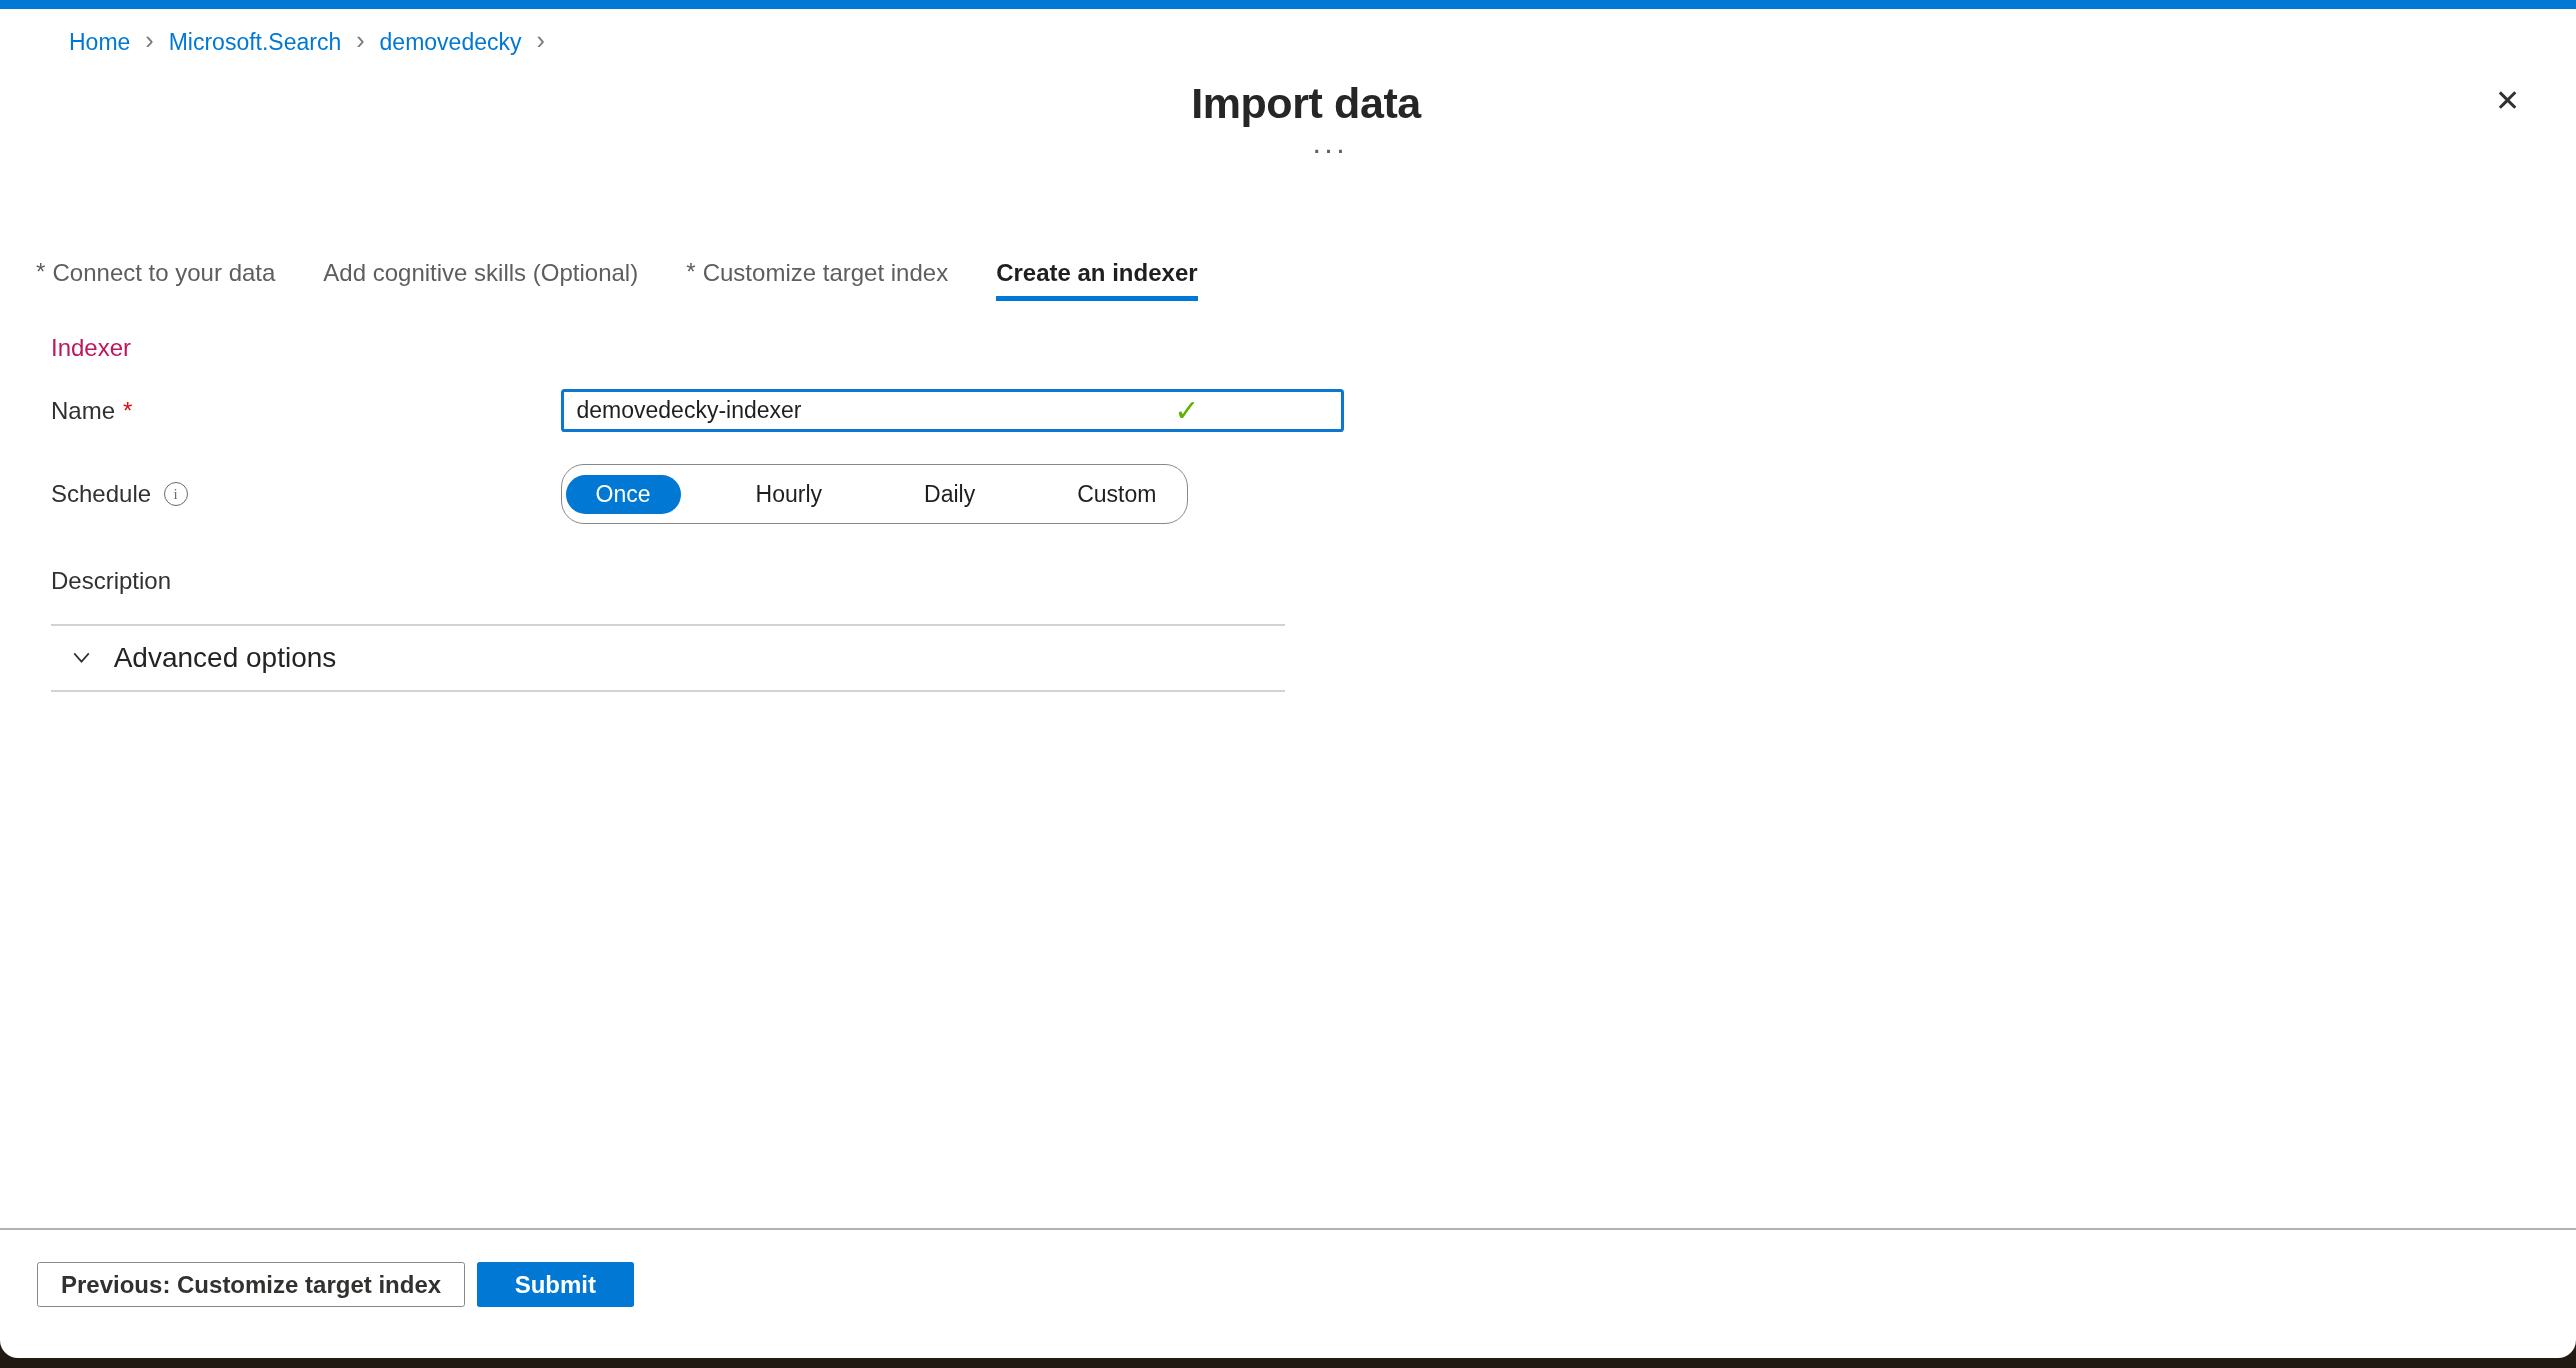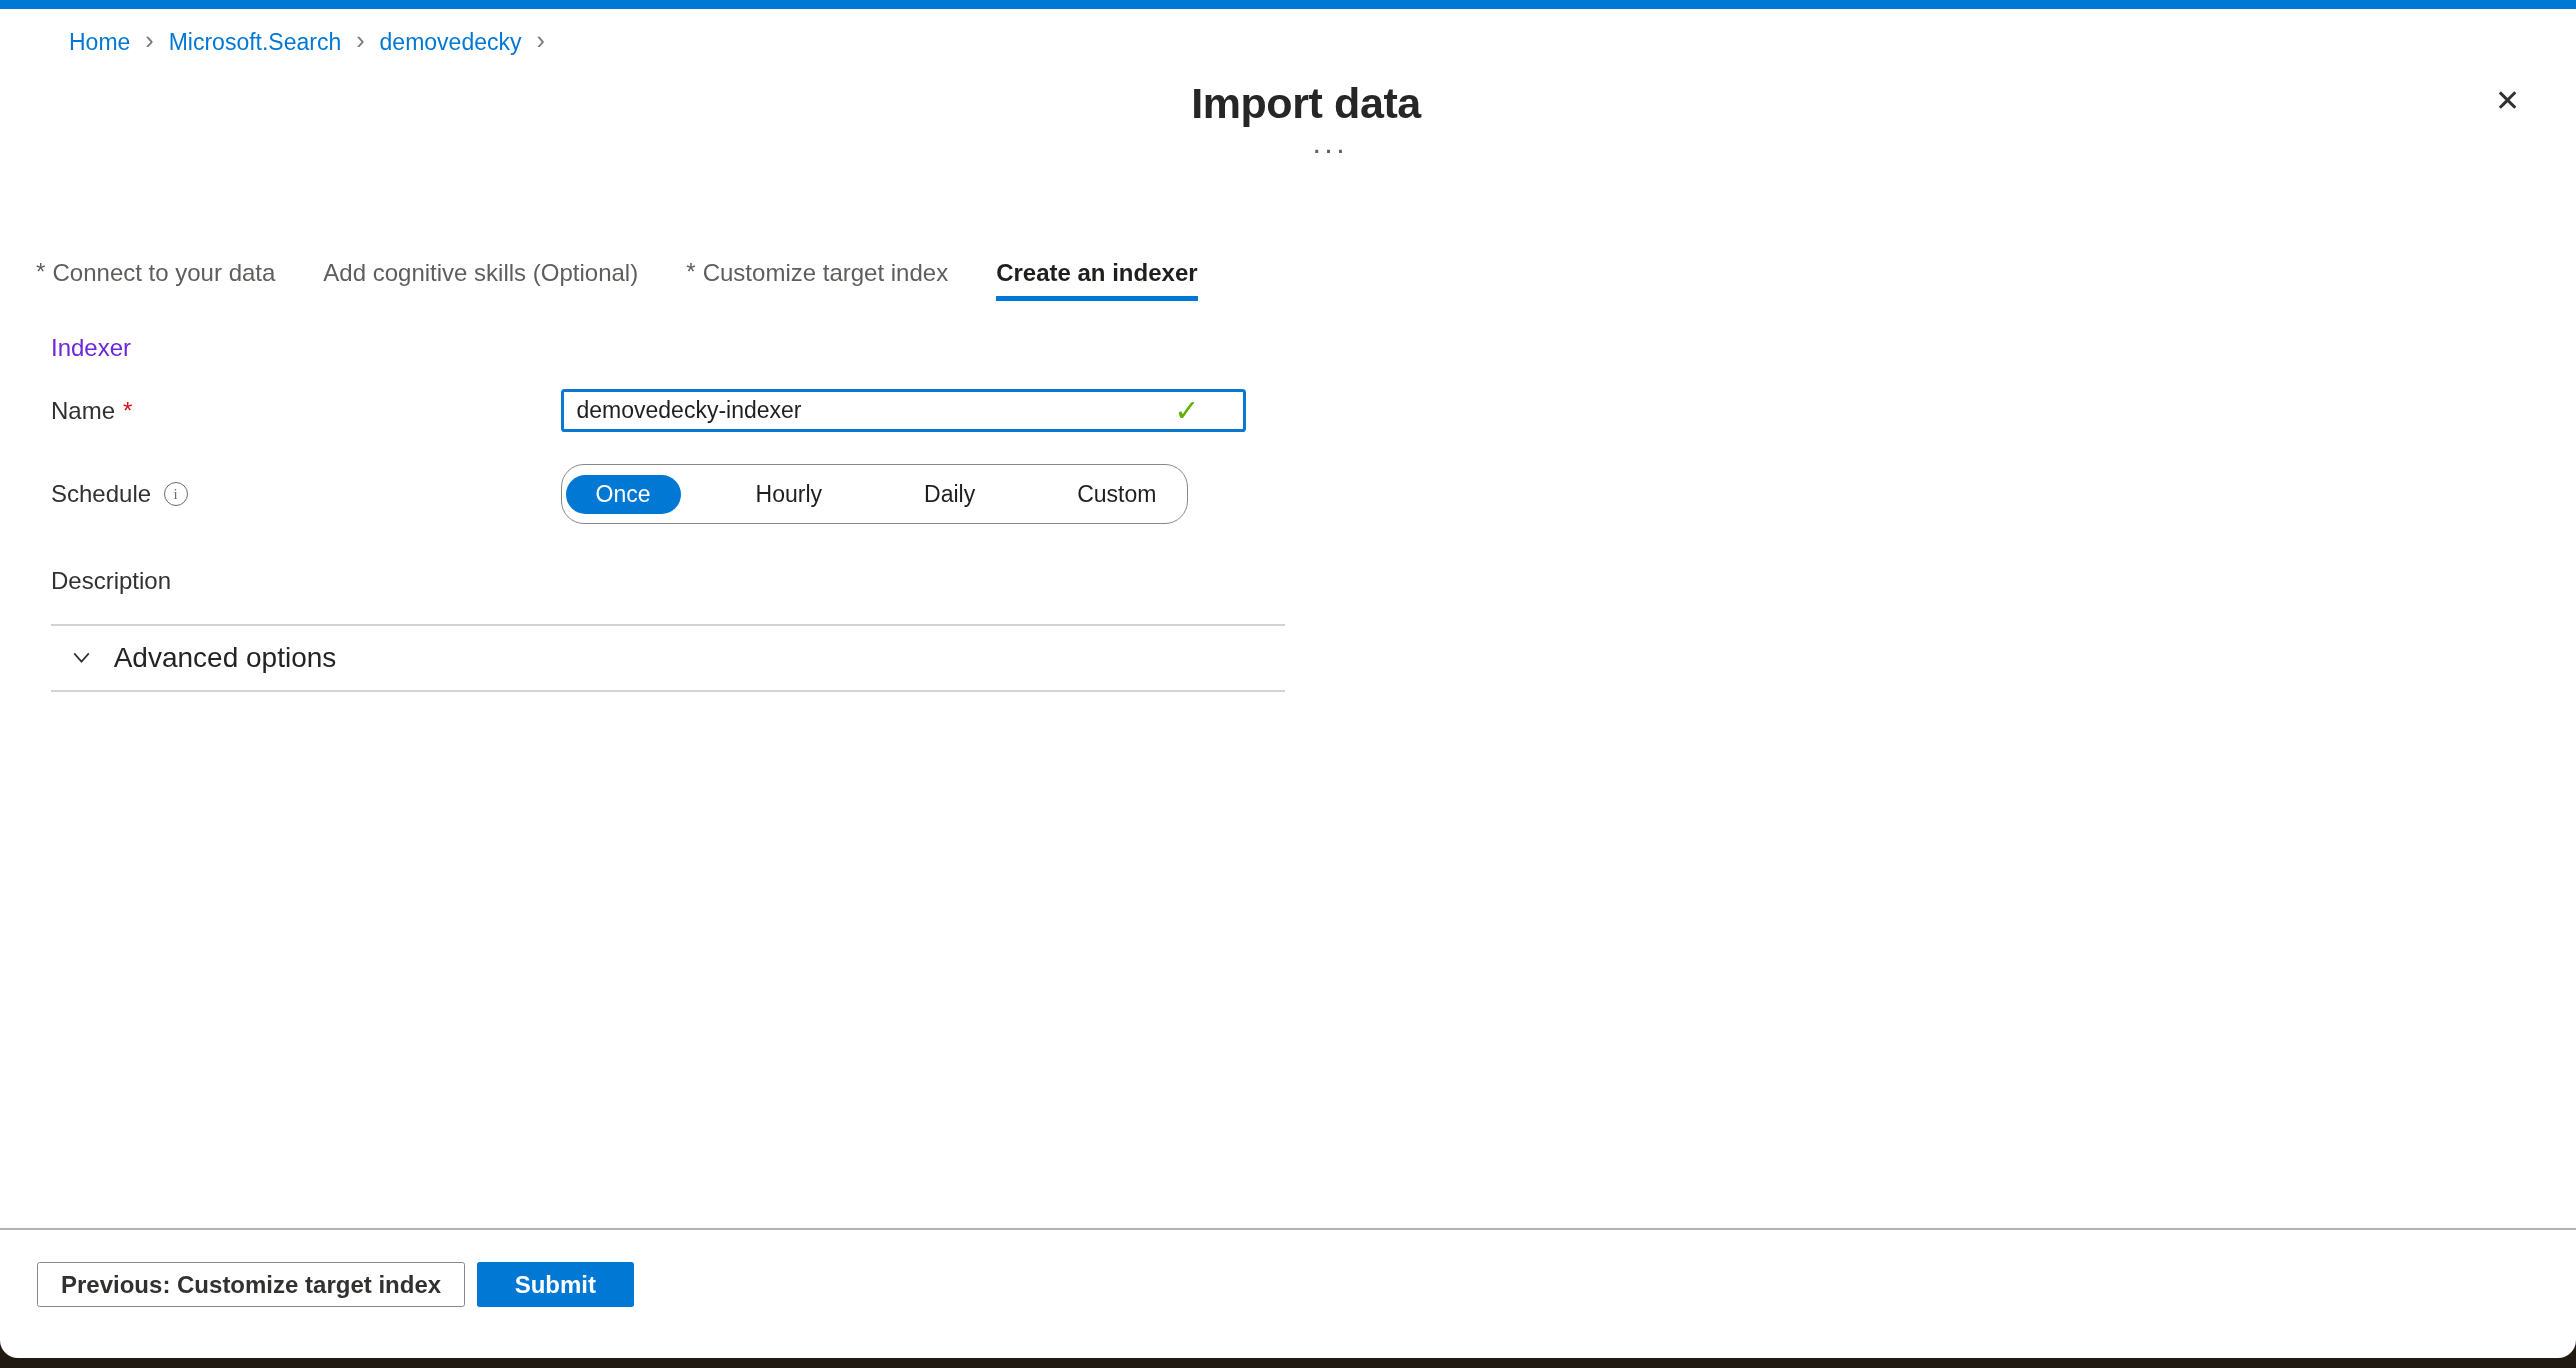--- a/index.html
+++ b/index.html
@@ -48,28 +48,28 @@
   .tab .tab-marker { color: #605e5c; font-size: 24px; margin-right: 7.2px; }
   .tab .tab-label { color: #605e5c; font-size: 24px; line-height: 29px; }
   .tab.active .tab-label { color: #201f1e; font-weight: 700; }
   .tab.active::after {
     content: ""; position: absolute; left: 0; right: 0; bottom: 0;
     height: 5.4px; background: #0078d4;
   }
 
   
   .form { padding-left: 51px; }
-  .section-title { margin-top: 32px; font-size: 24px; color: #6d28d9; line-height: 29px; }
+  .section-title { margin-top: 32px; font-size: 24px; color: #be185d; line-height: 29px; }
   .row { display: flex; }
   .label-col { width: 510px; font-size: 24px; color: #323130; display: flex; align-items: center; }
   .req { color: #e00b0b; margin-left: 8px; font-size: 24px; }
   .row-name { margin-top: 27px; align-items: center; }
   .name-wrap { position: relative; width: 651px; }
   .name-input {
-    width: 685px; height: 43px;
+    width: 783px; height: 43px;
     border: 3.6px solid #0b77d0; border-radius: 3.6px;
     font-size: 23px; color: #201f1e; padding: 0 54px 0 12.5px;
     font-family: "Liberation Sans", sans-serif;
     outline: none;
   }
   .valid-check {
     position: absolute; right: 12.5px; top: 50%; transform: translateY(-50%);
     color: #5db300; font-size: 30px; line-height: 30px; font-weight: 400;
   }
 

